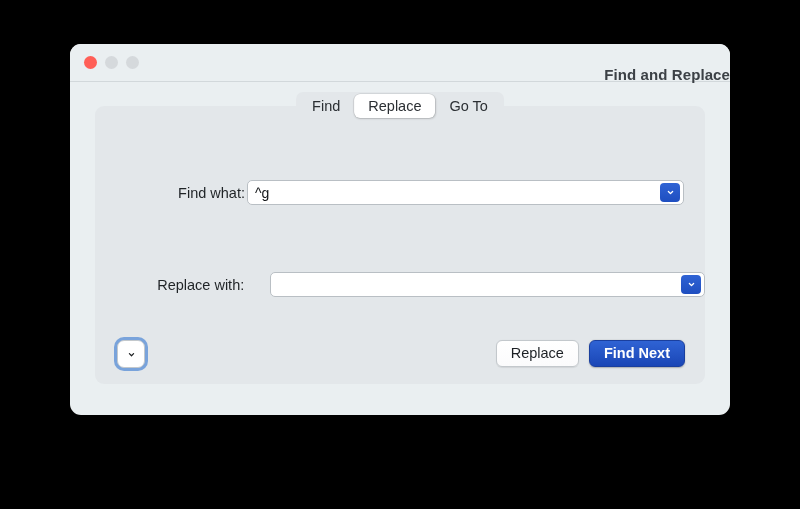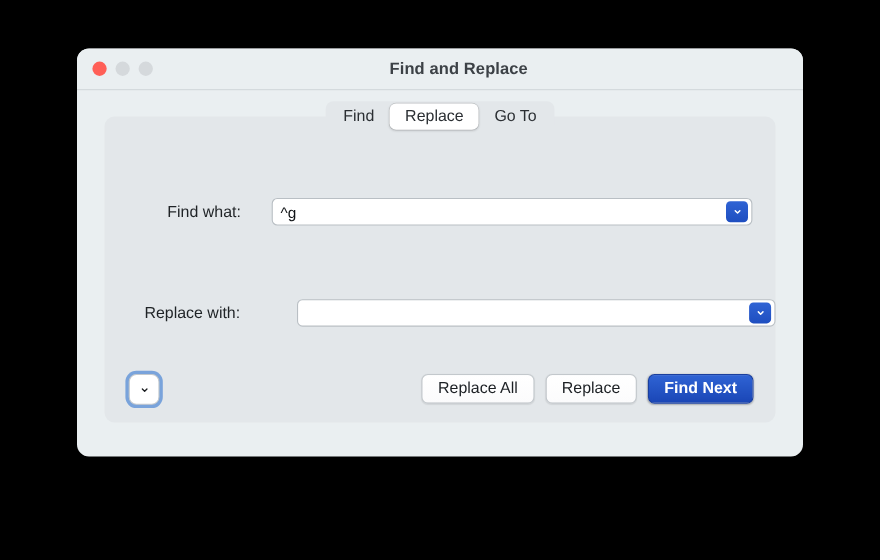--- a/index.html
+++ b/index.html
@@ -51,22 +51,22 @@
     height: 13px;
     border-radius: 50%;
   }
   .light.close  { background: #ff5f57; }
   .light.min    { background: #d5d9dc; }
   .light.zoom   { background: #d5d9dc; }
 
   .window-title {
     position: absolute;
     left: 0; right: 0;
-    top: 10px;
-    text-align: center;
+    top: 22px;
+    text-align: right;
     font-size: 15px;
     font-weight: bold;
     color: #3c4146;
     letter-spacing: 0.1px;
     margin-left: 34px;
   }
 
   
   .panel {
     position: absolute;
@@ -111,21 +111,21 @@
     position: absolute;
     display: flex;
     align-items: center;
   }
   .row.find     { left: 0; top: 74px; width: 100%; }
   .row.replace  { left: 0; top: 166px; width: 100%; gap: 24px; }
 
   .field-label {
     width: 152px;
     text-align: right;
-    padding-right: 28px;
+    padding-right: 2px;
     font-size: 14.5px;
     color: #1f2326;
   }
 
   .combo {
     position: relative;
     width: 437px;
     height: 25px;
     background: #ffffff;
     border: 1px solid #b9bfc4;
@@ -252,20 +252,19 @@
         </div>
       </div>
 
       <div class="expand-btn">
         <svg class="chev" viewBox="0 0 10 10">
           <path d="M2 3.8 L5 6.8 L8 3.8" fill="none" stroke="#1a1d20" stroke-width="1.7" stroke-linecap="round" stroke-linejoin="round"></path>
         </svg>
       </div>
 
       <div class="actions">
-        <div class="btn">Replace All</div>
         <div class="btn">Replace</div>
         <div class="btn primary">Find Next</div>
       </div>
 
     </div>
   </div>
 </div>
 
 </body></html>

